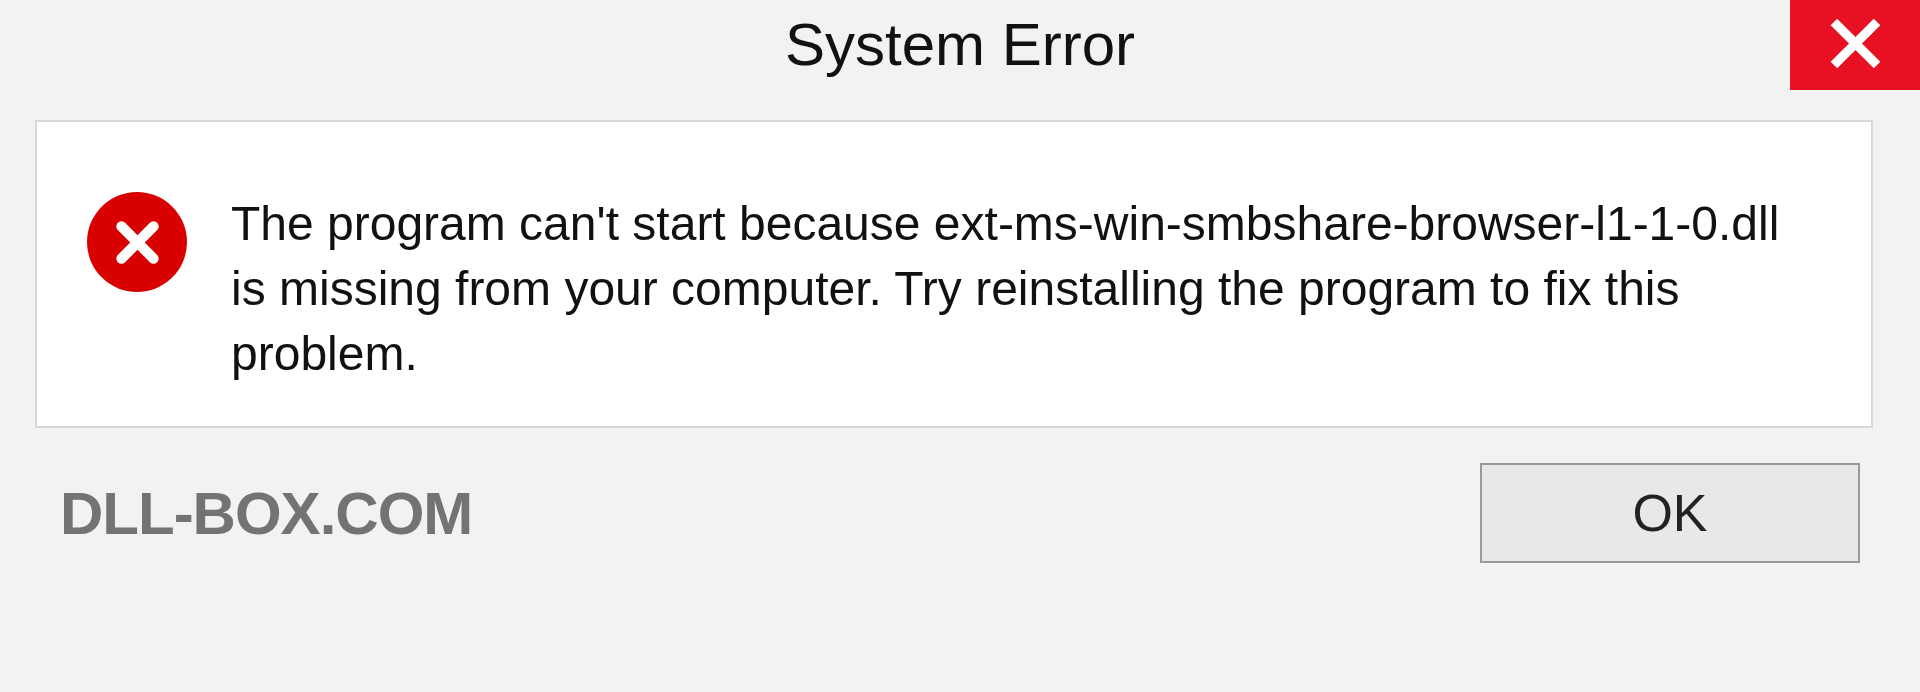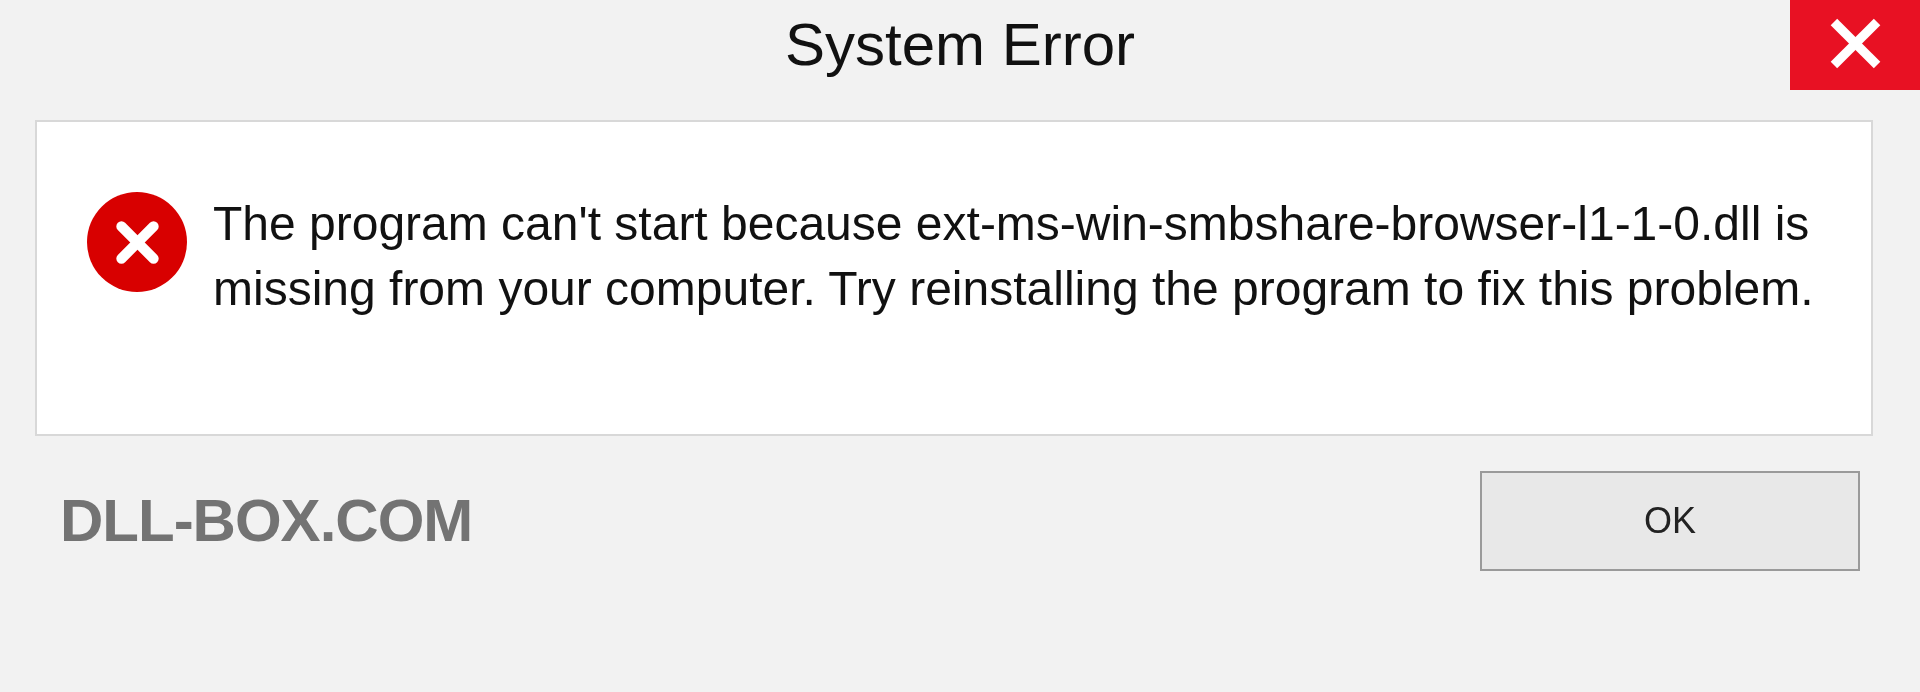--- a/index.html
+++ b/index.html
@@ -48,24 +48,24 @@
       cursor: pointer;
     }
     .close-btn svg {
       width: 55px;
       height: 55px;
     }
     .content-panel {
       margin: 20px 47px 0 35px;
       background: #ffffff;
       border: 2px solid #d8d8d8;
-      padding: 70px 50px 112px 50px;
+      padding: 70px 50px 40px 50px;
       display: flex;
       align-items: flex-start;
-      gap: 26px;
+      gap: 44px;
     }
     .error-icon {
       flex-shrink: 0;
       width: 100px;
       height: 100px;
       border-radius: 50%;
       background: #d80000;
       display: flex;
       align-items: center;
       justify-content: center;
@@ -92,21 +92,21 @@
       font-weight: 800;
       color: #737373;
       letter-spacing: -1px;
       font-family: Arial, sans-serif;
     }
     .ok-button {
       width: 380px;
       height: 100px;
       background: #e8e8e8;
       border: 2px solid #9a9a9a;
-      font-size: 36px;
+      font-size: 52px;
       color: #222;
       display: flex;
       align-items: center;
       justify-content: center;
       cursor: pointer;
       font-family: inherit;
     }
   </style>
 </head>
 <body>

